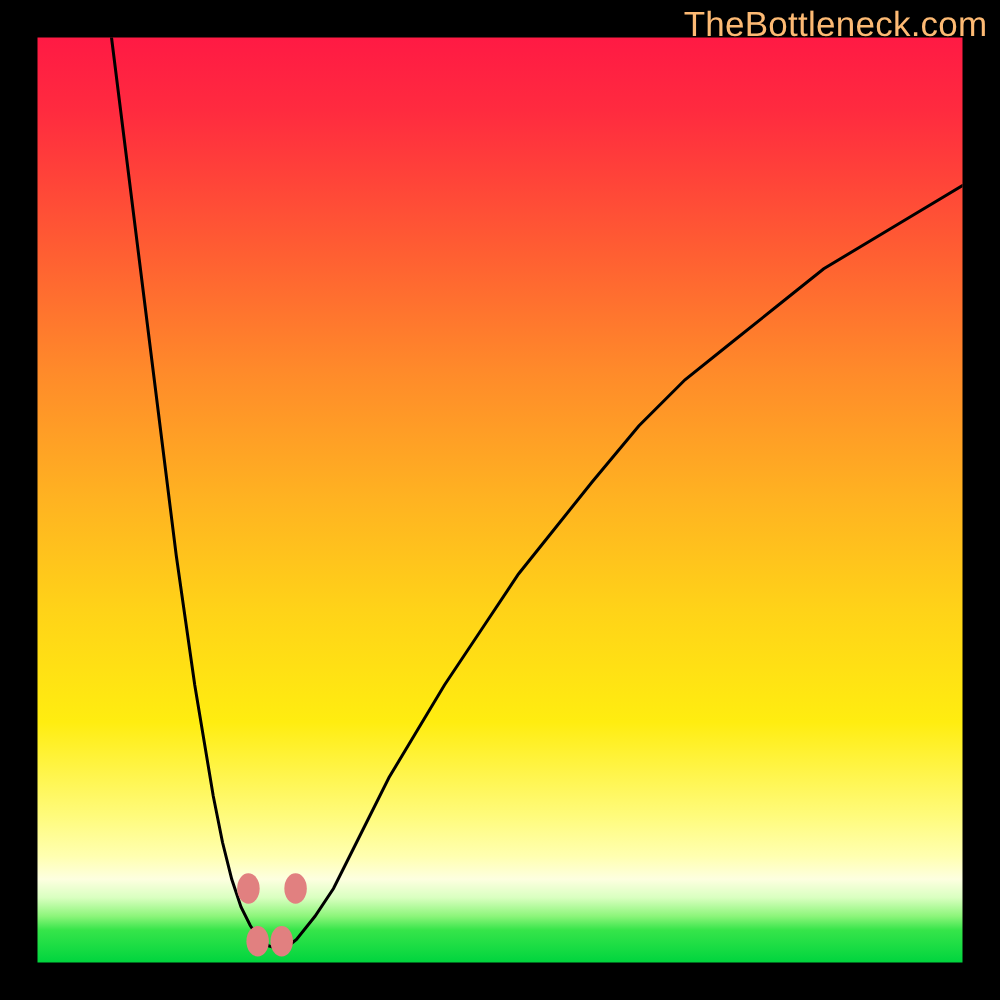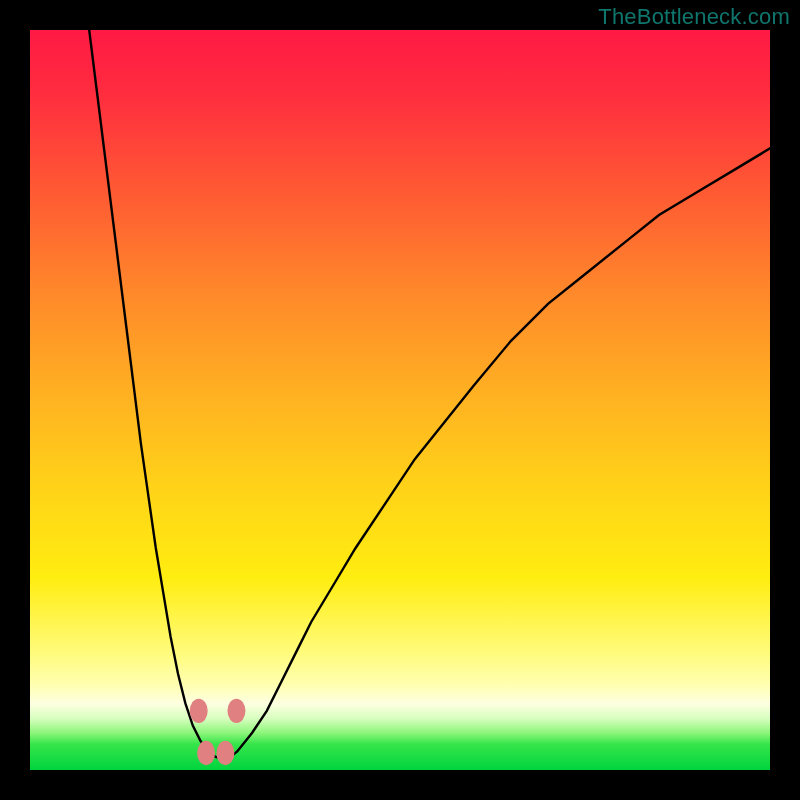--- a/index.html
+++ b/index.html
@@ -39,22 +39,22 @@
       #d9ffc0 93%,
       #8cf57a 95%,
       #36e54a 96.5%,
       #00d43e 100%
     );
   }
   .watermark {
     position: absolute;
     top: 4px;
     right: 10px;
-    color: #0f766e;
-    font-size: 22px;
+    color: #fdba74;
+    font-size: 28px;
     font-weight: 500;
     letter-spacing: 0.2px;
   }
   svg.curve {
     position: absolute;
     left: 0;
     top: 0;
     width: 740px;
     height: 740px;
   }

